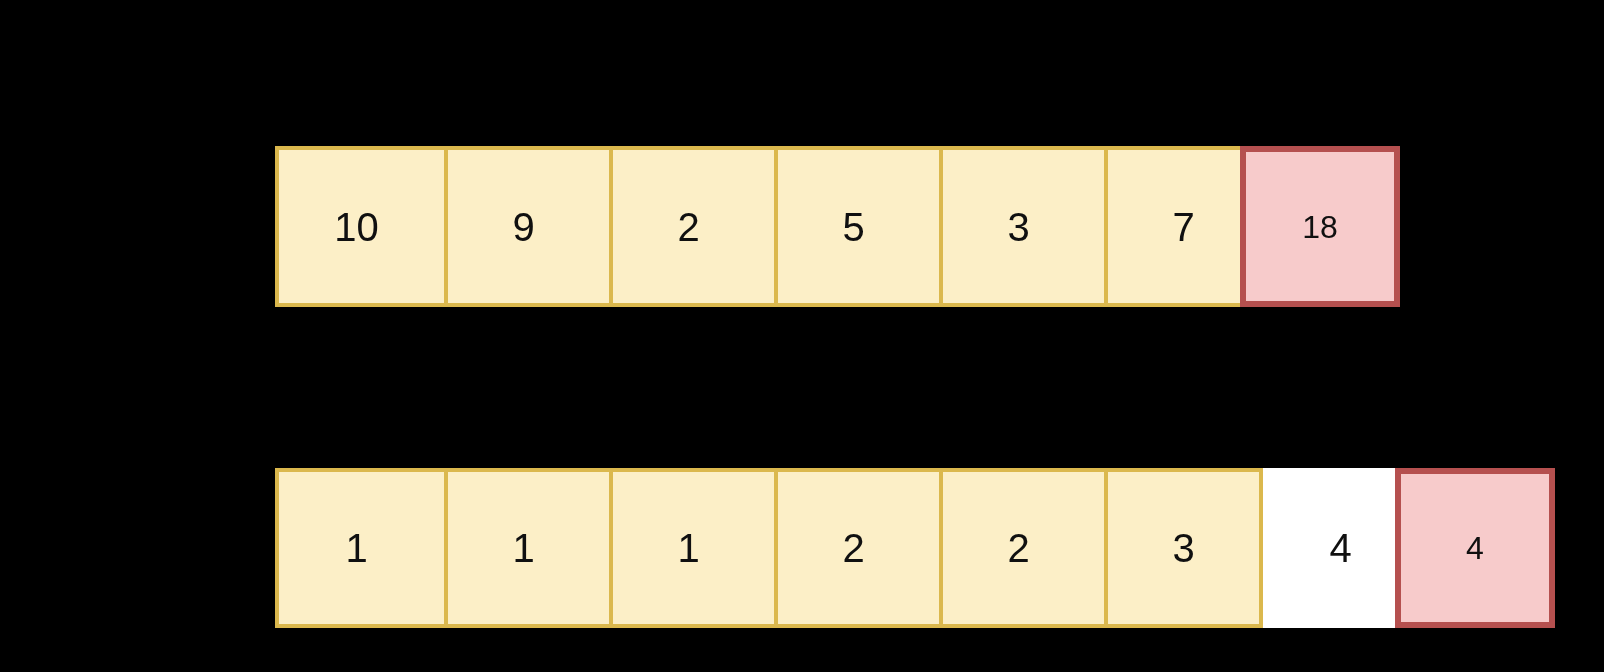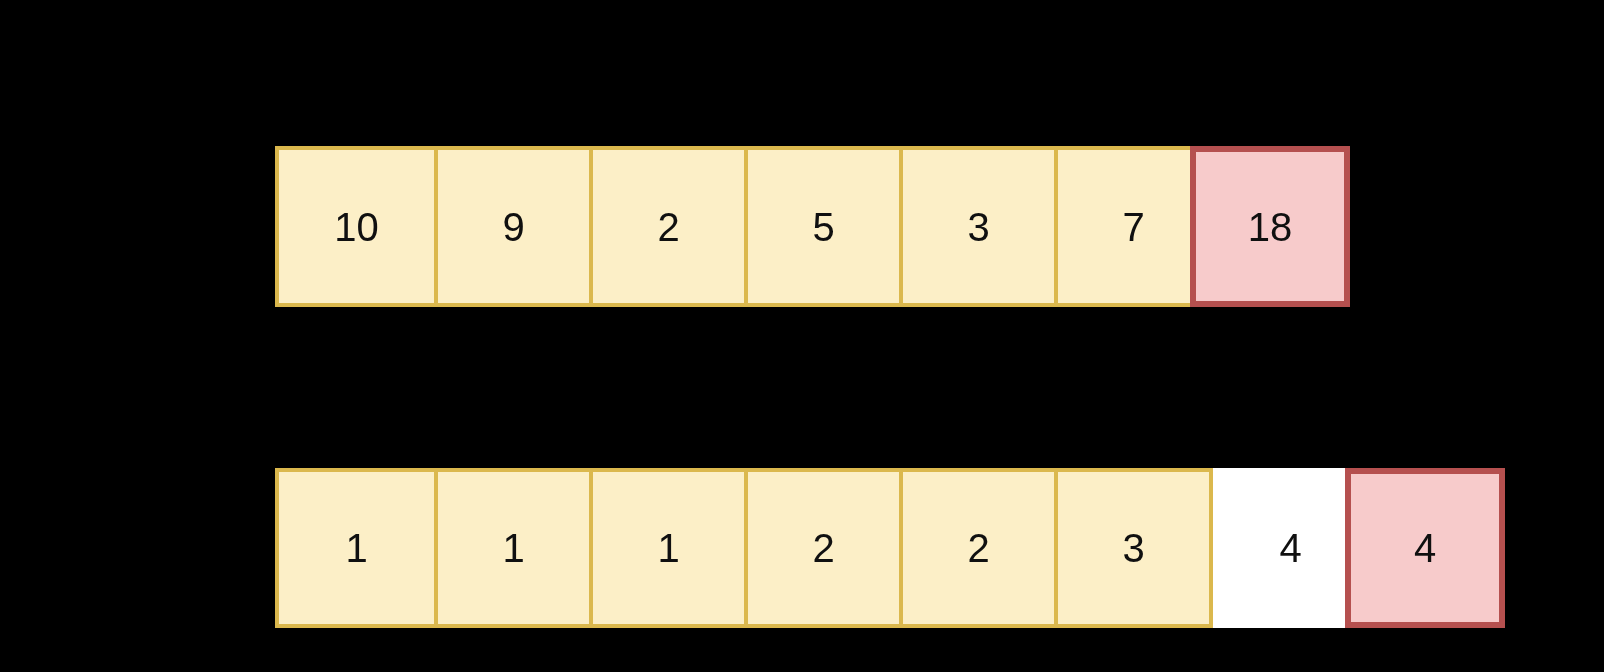--- a/index.html
+++ b/index.html
@@ -27,20 +27,21 @@
   }
   #row-0 { left: 275px; top: 146px; height: 161px; }
   #row-1 { left: 275px; top: 468px; height: 160px; }
 
   .cells-main {
     display: flex;
     border: 4px solid #DBB84D;
     background: #FCEFC7;
     box-sizing: border-box;
     height: 100%;
+    gap: 10px;
   }
   .cell {
     width: 155px;
     box-sizing: border-box;
     display: flex;
     align-items: center;
     justify-content: center;
     font-size: 40px;
     color: #101010;
     line-height: 1;
@@ -64,21 +65,21 @@
     font-family: "Liberation Sans", sans-serif;
   }
   .cell-highlight {
     width: 160px;
     box-sizing: border-box;
     background: #F7CBCB;
     border: 6px solid #B5504F;
     display: flex;
     align-items: center;
     justify-content: center;
-    font-size: 40px;
+    font-size: 32px;
     color: #101010;
     line-height: 1;
     height: 100%;
     margin-left: -23px;
     font-family: "Liberation Sans", sans-serif;
   }
 </style>
 </head>
 <body>
 

